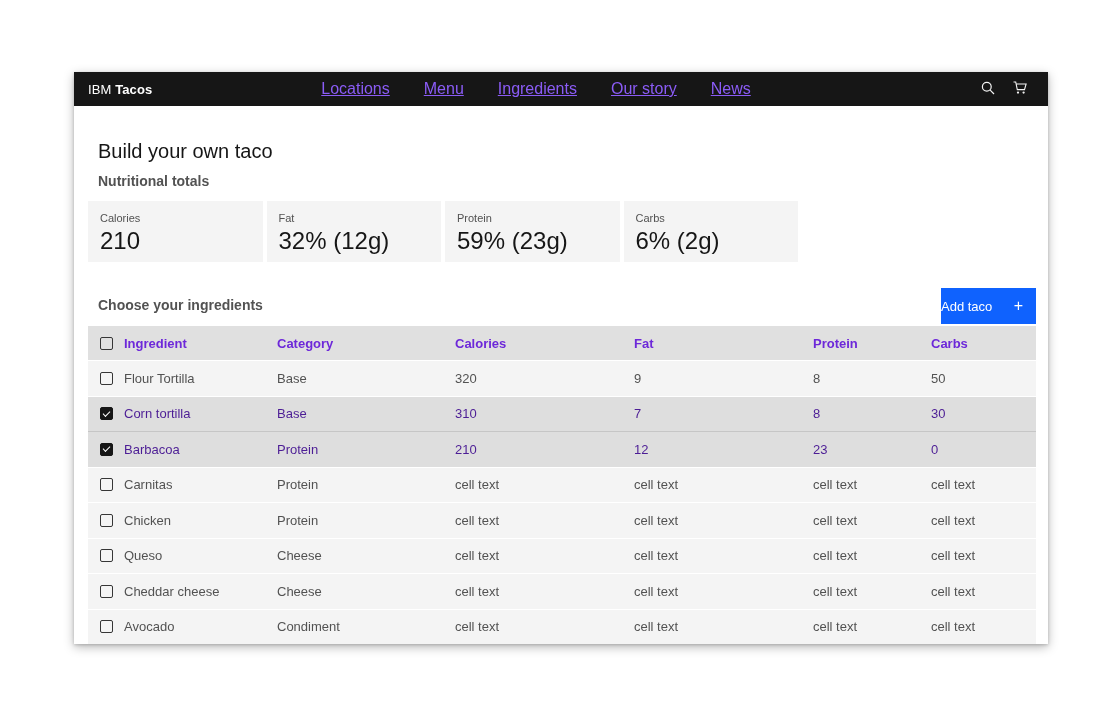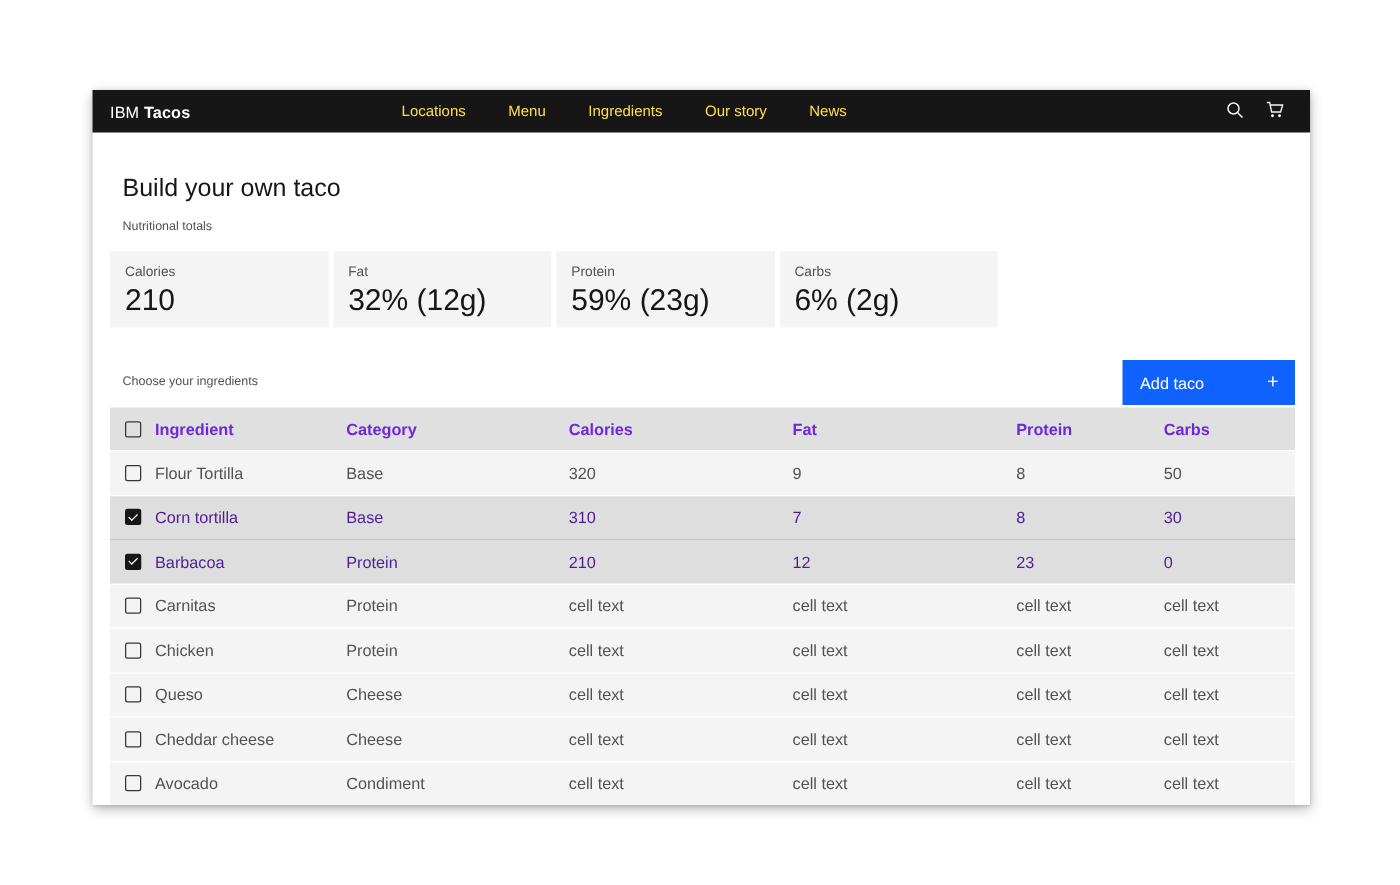--- a/index.html
+++ b/index.html
@@ -15,50 +15,50 @@
   
   .navbar {
     height: 34px; background: #161616; display: flex; align-items: center;
     padding: 0 12px 0 14px;
   }
   .brand { font-size: 13px; color: #ffffff; letter-spacing: 0.1px; white-space: nowrap; cursor: pointer; }
   .brand .prefix { font-weight: 400; }
   .brand .name { font-weight: 700; }
   .nav-list { list-style: none; display: flex; margin-left: 152px; }
   .nav-item {
-    font-size: 12px; color: #fde047; padding: 0 17px; line-height: 34px;
-    cursor: pointer; white-space: nowrap;
+    font-size: 16px; color: #8b5cf6; padding: 0 17px; line-height: 34px;
+    cursor: pointer; white-space: nowrap; text-decoration: underline;
   }
   .nav-icons { margin-left: auto; display: flex; align-items: center; }
   .icon-btn {
     width: 32px; height: 34px; display: flex; align-items: center; justify-content: center;
     background: transparent; border: none; cursor: pointer;
   }
 
   
   .content { padding: 32px 0 0 0; }
   .page-title { font-size: 20px; font-weight: 400; line-height: 26px; margin-left: 24px; color: #161616; }
-  .section-label { font-size: 10px; color: #525252; margin: 12px 0 0 24px; line-height: 11px; }
+  .section-label { font-size: 14px; color: #525252; margin: 12px 0 0 24px; line-height: 11px; font-weight: bold; }
 
   .tiles { display: flex; gap: 4px; margin: 14px 0 0 14px; width: 710px; }
   .tile { flex: 1; background: #f4f4f4; height: 61px; padding: 11px 12px; }
   .tile-label { font-size: 11px; color: #525252; line-height: 13px; }
   .tile-value { font-size: 24px; font-weight: 400; color: #161616; line-height: 30px; margin-top: 1px; }
 
   
   .toolbar {
     display: flex; justify-content: space-between; align-items: flex-end;
     margin: 26px 12px 0 14px;
   }
   .toolbar .section-label { margin: 0 0 13px 10px; }
   .add-btn {
-    width: 138px; height: 36px; background: #0f62fe; color: #ffffff; border: none;
+    width: 95px; height: 36px; background: #0f62fe; color: #ffffff; border: none;
     font-family: "Liberation Sans", sans-serif; font-size: 13px;
     display: flex; align-items: center; justify-content: space-between;
-    padding: 0 13px 0 14px; cursor: pointer;
+    padding: 0 13px 0 0; cursor: pointer;
   }
   .add-btn .plus { font-size: 16px; font-weight: 400; line-height: 16px; }
 
   
   .table { width: 948px; margin: 2px 0 0 14px; font-size: 13px; }
   .trow {
     display: grid;
     grid-template-columns: 36px 153px 178px 179px 179px 118px 105px;
     align-items: center;
   }

